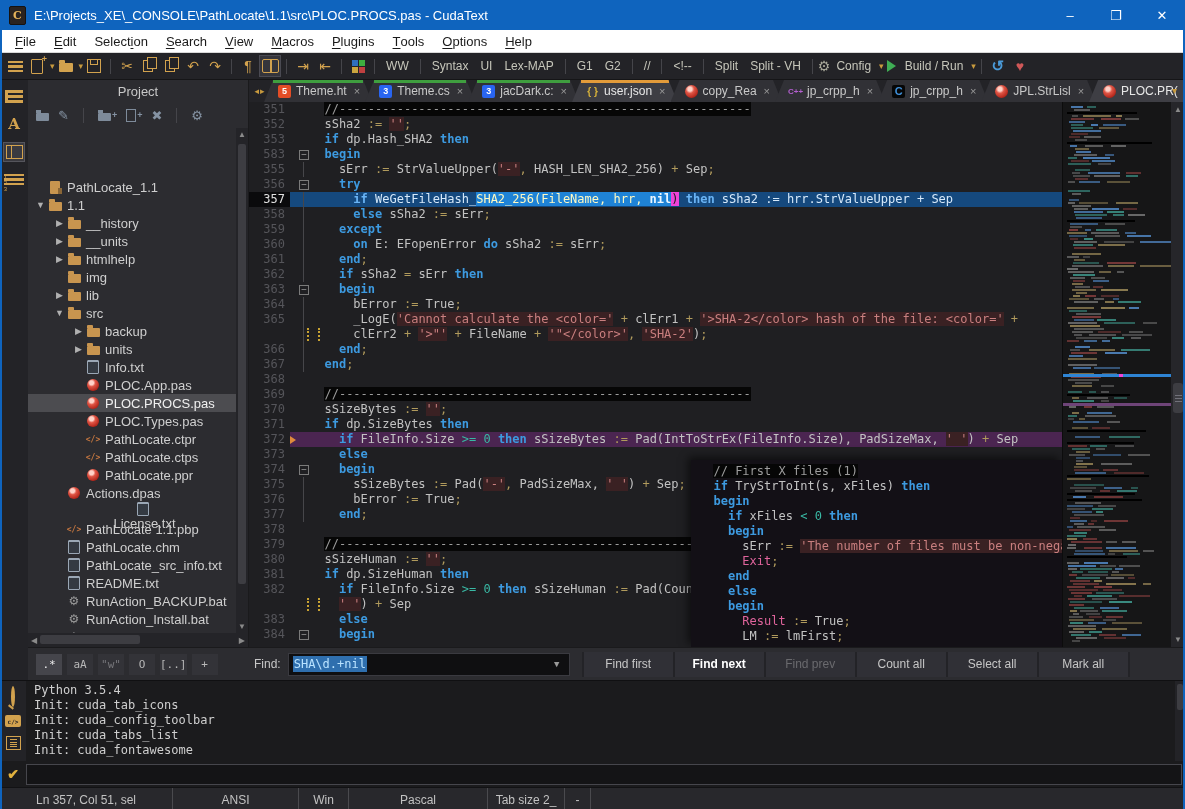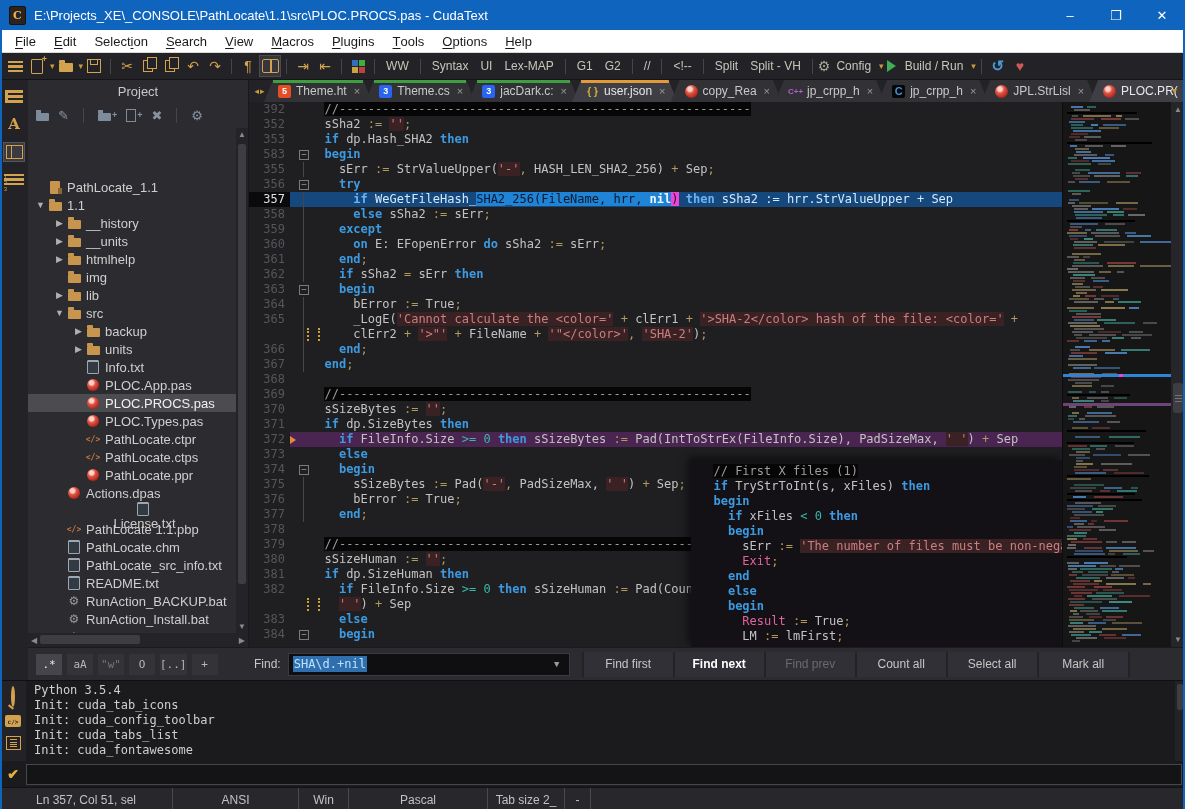--- a/index.html
+++ b/index.html
@@ -102,21 +102,21 @@
   .row .fold{width:12px;flex:none;position:relative;}
   .row .code{white-space:pre;}
   .fold.bar::before{content:"";position:absolute;left:5px;top:0;bottom:0;width:1px;background:#46464a;}
   .fold.box::after{content:"–";position:absolute;left:1px;top:3px;width:8px;height:8px;border:1px solid #7a7a7a;background:#1f1f22;color:#b0b0b0;font-size:8px;line-height:7px;text-align:center;}
   .row.cur{background:#15497e;}
   .row.cur .ln{color:#e0e0e0;background:#0a0a0c;}
   .row.mark{background:#4b2551;}
   .mk.arr::before{content:"";position:absolute;left:0;top:4px;border-left:6px solid #e08a3c;border-top:4px solid transparent;border-bottom:4px solid transparent;}
   .row.wrapr::after{content:"";position:absolute;left:58px;top:1px;bottom:1px;width:9px;border-left:2px dotted #c8a232;border-right:2px dotted #c8a232;}
   .t{color:#c2c2c2}.k{color:#3d9ae0;font-weight:bold}.o{color:#b09a5c}.s{color:#c97f7f;background:#3a2123}.n{color:#39b8a4}.c{color:#9c9c9c;background:#060606}.p{color:#e0649c}
-  .wt{color:#d6e9fa}.wk{color:#6ab4f5;font-weight:bold}.wm{background:#1f83d6;color:#0f172a}.wmk{background:#1f83d6;color:#eaf6ff;font-weight:bold}.caret{background:#f043d8;color:#1a1a1a}
+  .wt{color:#d6e9fa}.wk{color:#6ab4f5;font-weight:bold}.wm{background:#1f83d6;color:#fef9c3}.wmk{background:#1f83d6;color:#eaf6ff;font-weight:bold}.caret{background:#f043d8;color:#1a1a1a}
   .overlay{position:absolute;left:442px;top:358px;right:0;bottom:0;background:#131016;box-shadow:-3px -3px 8px rgba(0,0,0,.55);overflow:hidden;padding-top:4px;}
   .orow{height:15px;white-space:pre;padding-left:8px;}
   
   .minimap{width:108px;background:#161617;position:relative;border-left:1px solid #0c0c0c;flex:none;overflow:hidden;}
   .minimap .band{position:absolute;left:0;right:0;height:3px;}
   .vscroll{width:14px;background:#26262a;position:relative;flex:none;}
   .vscroll .ar{position:absolute;left:0;right:0;text-align:center;color:#8a8a8a;font-size:8px;}
   .vscroll .thumb{position:absolute;left:2px;right:2px;top:281px;height:30px;background:#3d3d42;border-radius:3px;display:flex;flex-direction:column;align-items:center;justify-content:center;gap:2px;}
   .vscroll .thumb i{display:block;width:7px;height:1px;background:#71717a;}
   
@@ -574,21 +574,21 @@
                   <span class="x">×</span>
                 </div>
               </div>
 
             <div class="tabdrop">▾</div>
           </div>
           <div class="editwrap">
             <div class="codearea">
               <div id="code">
                   <div class="row">
-                    <span class="ln">392</span>
+                    <span class="ln">351</span>
                     <span class="mk"></span>
                     <span class="fold"></span>
                     <span class="code"><span class="t">  </span><span class="c">//---------------------------------------------------------</span></span>
                   </div>
                   <div class="row">
                     <span class="ln">352</span>
                     <span class="mk"></span>
                     <span class="fold"></span>
                     <span class="code"><span class="t">  sSha2 </span><span class="o">:=</span><span class="t"> </span><span class="s">''</span><span class="o">;</span></span>
                   </div>

